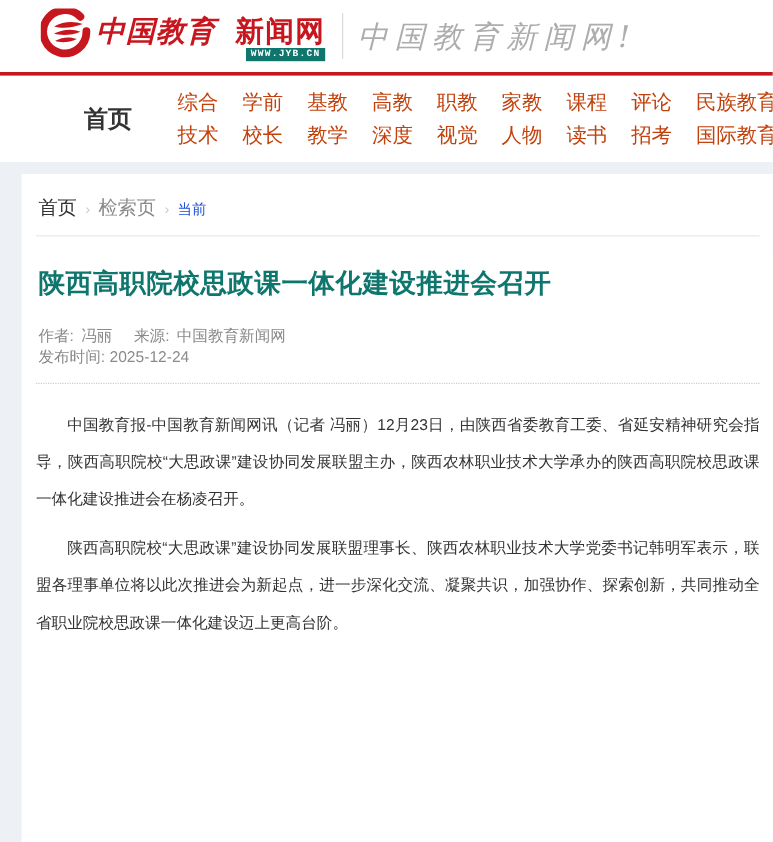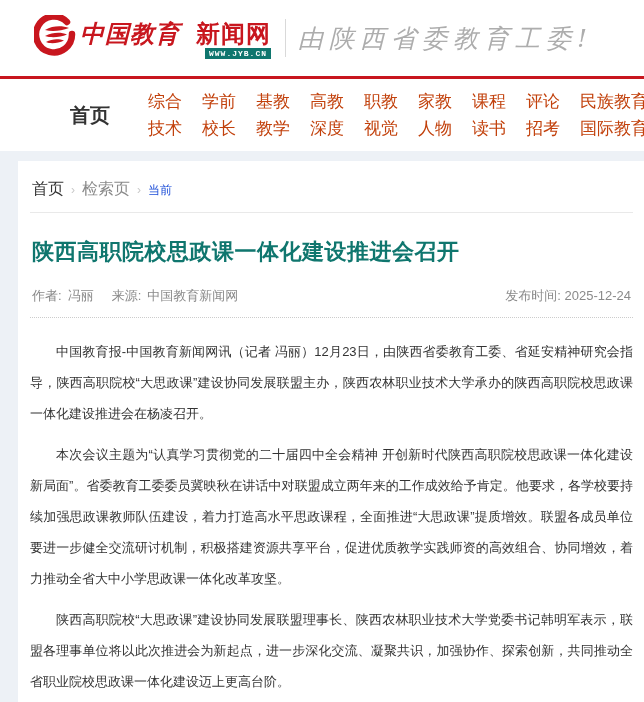--- a/index.html
+++ b/index.html
@@ -5,21 +5,21 @@
   * { margin:0; padding:0; box-sizing:border-box; }
   html,body { width:644px; height:702px; overflow:hidden; }
   body {
     background:#edf1f6;
     font-family:"Liberation Sans","DejaVu Sans",sans-serif;
     color:#333;
   }
 
   
   .site-header{
-    background:#fff; height:76px;
+    background:#fff; height:60px;
     display:flex; align-items:center;
     padding-left:34px; white-space:nowrap;
   }
   .logo-icon{ flex:0 0 auto; }
   .logo-text{ display:flex; flex-direction:column; margin-left:4px; }
   .logo-line{ display:flex; align-items:baseline; }
   .brand-script{
     font-family:"DejaVu Serif","Liberation Serif",serif;
     font-style:italic; font-weight:bold;
     font-size:24px; color:#c8161e; letter-spacing:1px;
@@ -78,20 +78,21 @@
 
   .article-title{
     font-size:22px; font-weight:600; color:#0f766e;
     margin:24px 0 20px 2px; letter-spacing:0.5px;
   }
   .meta-row{
     display:flex; justify-content:space-between; align-items:baseline;
     font-size:13px; color:#8a8a8a;
     padding:0 2px 12px 2px;
     border-bottom:1px dotted #ccc;
+    flex-direction:column;
   }
   .meta-left span{ margin-right:6px; }
   .meta-left .gap{ margin-right:18px; }
 
   .article-body{ padding-top:8px; }
   .article-body p{
     font-size:13px; color:#333; line-height:31px;
     text-indent:2em; text-align:justify;
     margin:10px 0;
   }
@@ -109,21 +110,21 @@
     </svg>
   </span>
   <span class="logo-text">
     <span class="logo-line">
       <span class="brand-script">中国教育</span>
       <span class="brand-bold">新闻网</span>
     </span>
     <span class="url-badge">WWW.JYB.CN</span>
   </span>
   <span class="header-divider"></span>
-  <span class="tagline">由陕西省委教育工委!</span>
+  <span class="tagline">中国教育新闻网!</span>
 </header>
 
 <nav class="main-nav">
   <span class="nav-home">首页</span>
   <span class="nav-vline"></span>
   <div class="nav-columns">
     <div class="nav-col">
       <a>综合</a>
       <a>技术</a>
     </div>
@@ -184,18 +185,17 @@
       <span>作者:</span><span class="gap">冯丽</span><span>来源:</span><span>中国教育新闻网</span>
     </div>
     <div class="meta-right">
       <span>发布时间:</span>
       <span>2025-12-24</span>
     </div>
   </div>
 
   <div class="article-body">
     <p>中国教育报-中国教育新闻网讯（记者 冯丽）12月23日，由陕西省委教育工委、省延安精神研究会指导，陕西高职院校“大思政课”建设协同发展联盟主办，陕西农林职业技术大学承办的陕西高职院校思政课一体化建设推进会在杨凌召开。</p>
-    <p>本次会议主题为“认真学习贯彻党的二十届四中全会精神 开创新时代陕西高职院校思政课一体化建设新局面”。省委教育工委委员冀映秋在讲话中对联盟成立两年来的工作成效给予肯定。他要求，各学校要持续加强思政课教师队伍建设，着力打造高水平思政课程，全面推进“大思政课”提质增效。联盟各成员单位要进一步健全交流研讨机制，积极搭建资源共享平台，促进优质教学实践师资的高效组合、协同增效，着力推动全省大中小学思政课一体化改革攻坚。</p>
     <p>陕西高职院校“大思政课”建设协同发展联盟理事长、陕西农林职业技术大学党委书记韩明军表示，联盟各理事单位将以此次推进会为新起点，进一步深化交流、凝聚共识，加强协作、探索创新，共同推动全省职业院校思政课一体化建设迈上更高台阶。</p>
 
   </div>
 
 </main>
 
 </body></html>

